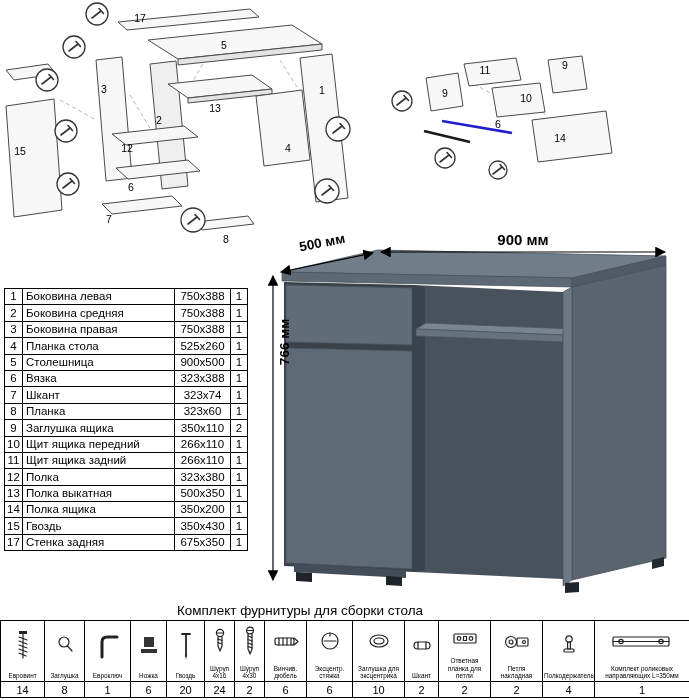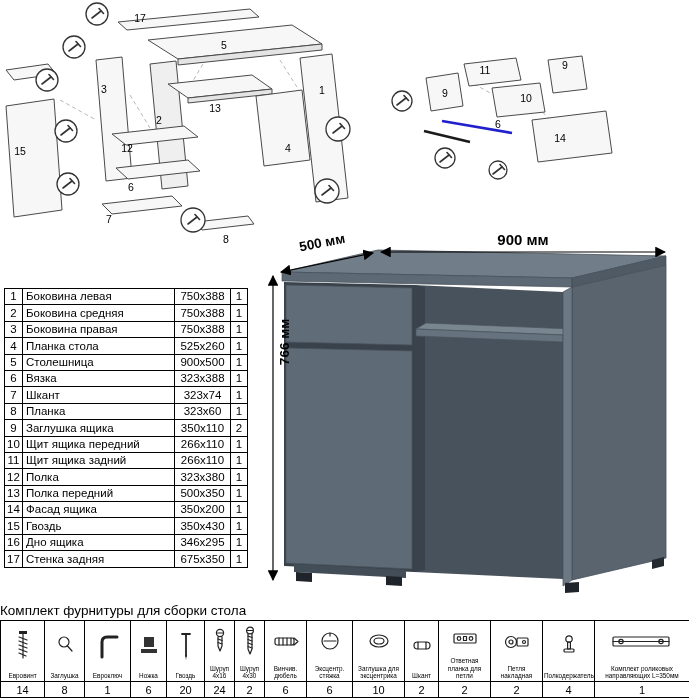--- a/index.html
+++ b/index.html
@@ -5,21 +5,21 @@
   *{margin:0;padding:0;box-sizing:border-box}
   html,body{background:#fff}
   body{font-family:"Liberation Sans",sans-serif;color:#000}
   .page{position:relative;width:689px;height:700px;background:#fff;overflow:hidden}
   .diag{position:absolute}
   
   .parts{position:absolute;left:4px;top:288px;border-collapse:collapse}
   .parts td{border:1px solid #000;font-size:11.5px;line-height:1.1;height:16.4px;padding:0 3px;white-space:nowrap;vertical-align:middle}
   .parts td.c{text-align:center;padding:0 2px}
   
-  .hw-title{position:absolute;top:603px;left:0;width:600px;text-align:left;font-size:13.5px}
+  .hw-title{position:absolute;top:603px;left:0;width:600px;text-align:center;font-size:13.5px}
   .hw{position:absolute;left:0;top:620px;width:689px;border-collapse:collapse;table-layout:fixed}
   .hw td{border:1px solid #000;padding:0;vertical-align:bottom;overflow:hidden}
   .hw .cell{display:flex;flex-direction:column;align-items:center;justify-content:flex-end;height:60px}
   .hw .ic{flex:1 1 auto;display:flex;align-items:center;justify-content:center;width:100%}
   .hw .lbl{font-size:6.4px;line-height:1.12;text-align:center;padding:1px 1px 2px;width:100%}
   .hw td.qty{font-size:11px;text-align:center;height:16px;vertical-align:middle}
   svg text{font-family:"Liberation Sans",sans-serif}
   .dlabel text{font-size:10.5px;fill:#000;text-anchor:middle}
   .hwicon{stroke:#222;stroke-width:1.2;fill:none;stroke-linecap:round;stroke-linejoin:round}
 </style>
@@ -241,40 +241,34 @@
           <td class="c">1</td>
         </tr>
     <tr>
           <td class="c">12</td>
           <td>Полка</td>
           <td class="c">323x380</td>
           <td class="c">1</td>
         </tr>
     <tr>
           <td class="c">13</td>
-          <td>Полка передний</td>
+          <td>Полка выкатная</td>
           <td class="c">500x350</td>
           <td class="c">1</td>
         </tr>
     <tr>
           <td class="c">14</td>
-          <td>Фасад ящика</td>
+          <td>Полка ящика</td>
           <td class="c">350x200</td>
           <td class="c">1</td>
         </tr>
     <tr>
           <td class="c">15</td>
           <td>Гвоздь</td>
           <td class="c">350x430</td>
-          <td class="c">1</td>
-        </tr>
-    <tr>
-          <td class="c">16</td>
-          <td>Дно ящика</td>
-          <td class="c">346x295</td>
           <td class="c">1</td>
         </tr>
     <tr>
           <td class="c">17</td>
           <td>Стенка задняя</td>
           <td class="c">675x350</td>
           <td class="c">1</td>
         </tr>
   </tbody>
     </table>

